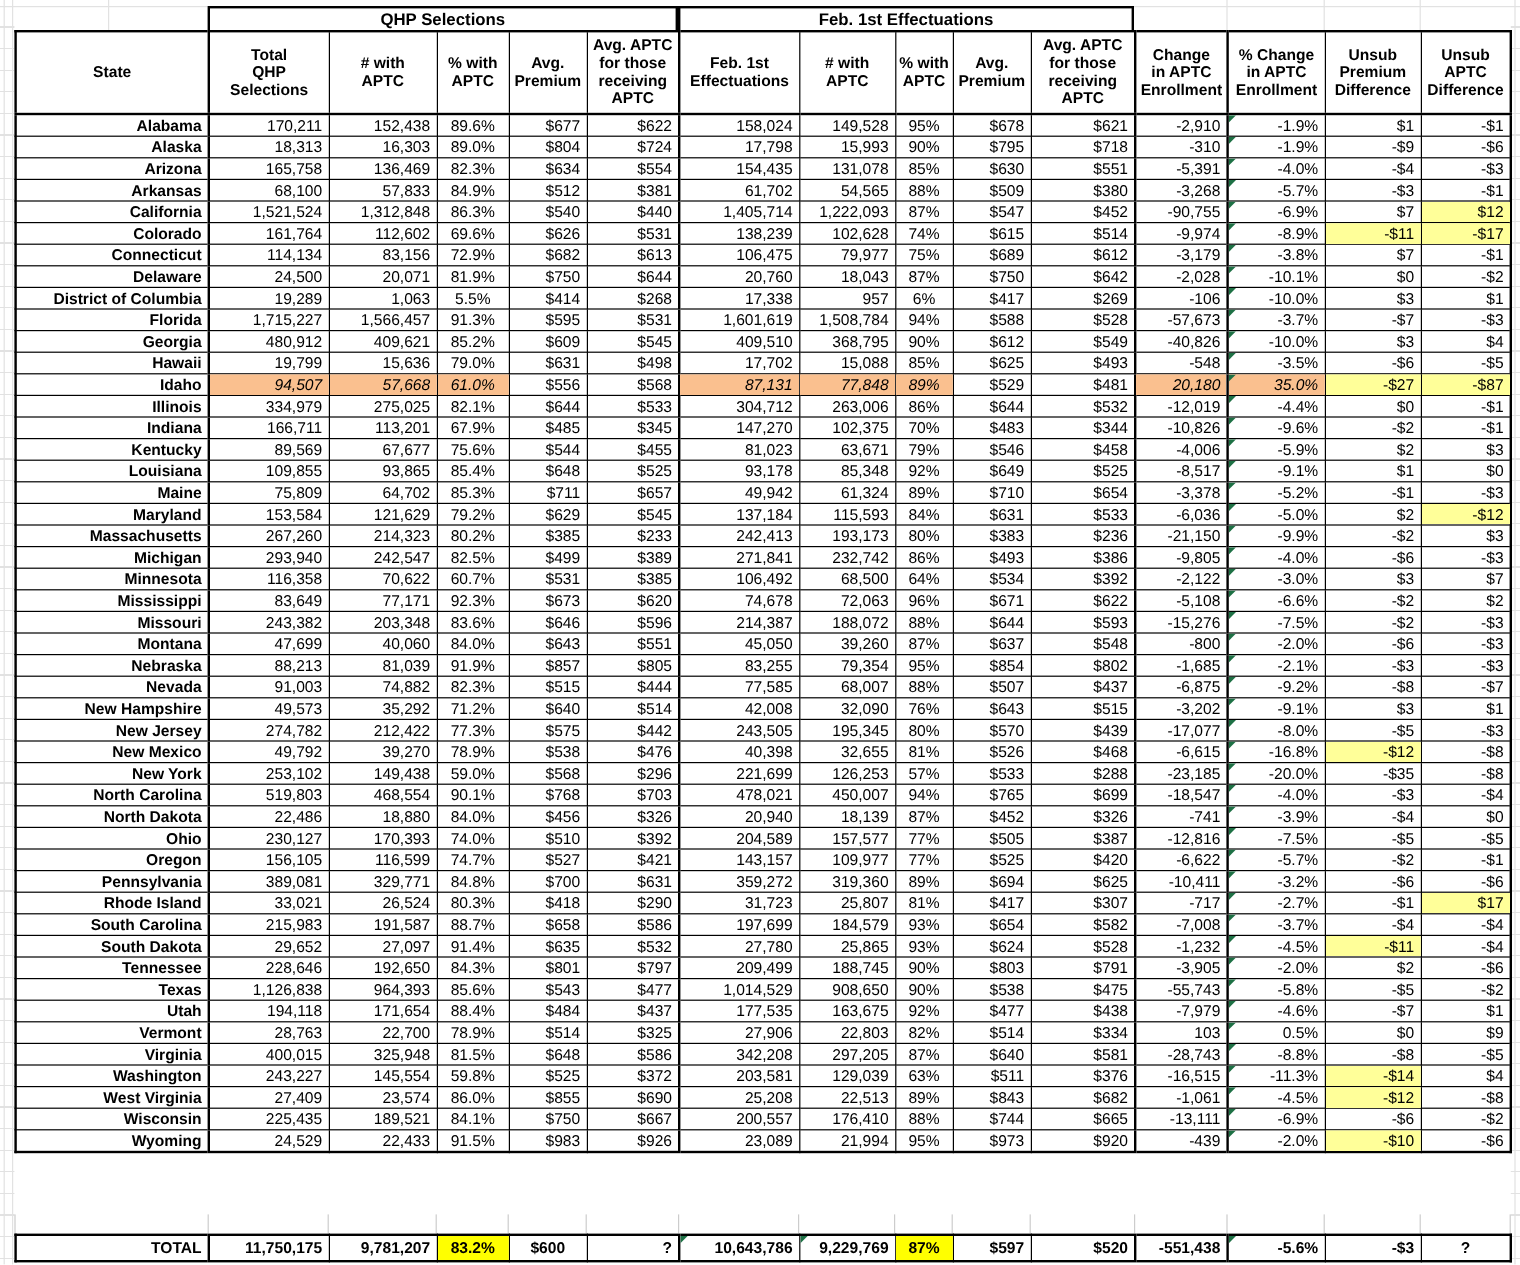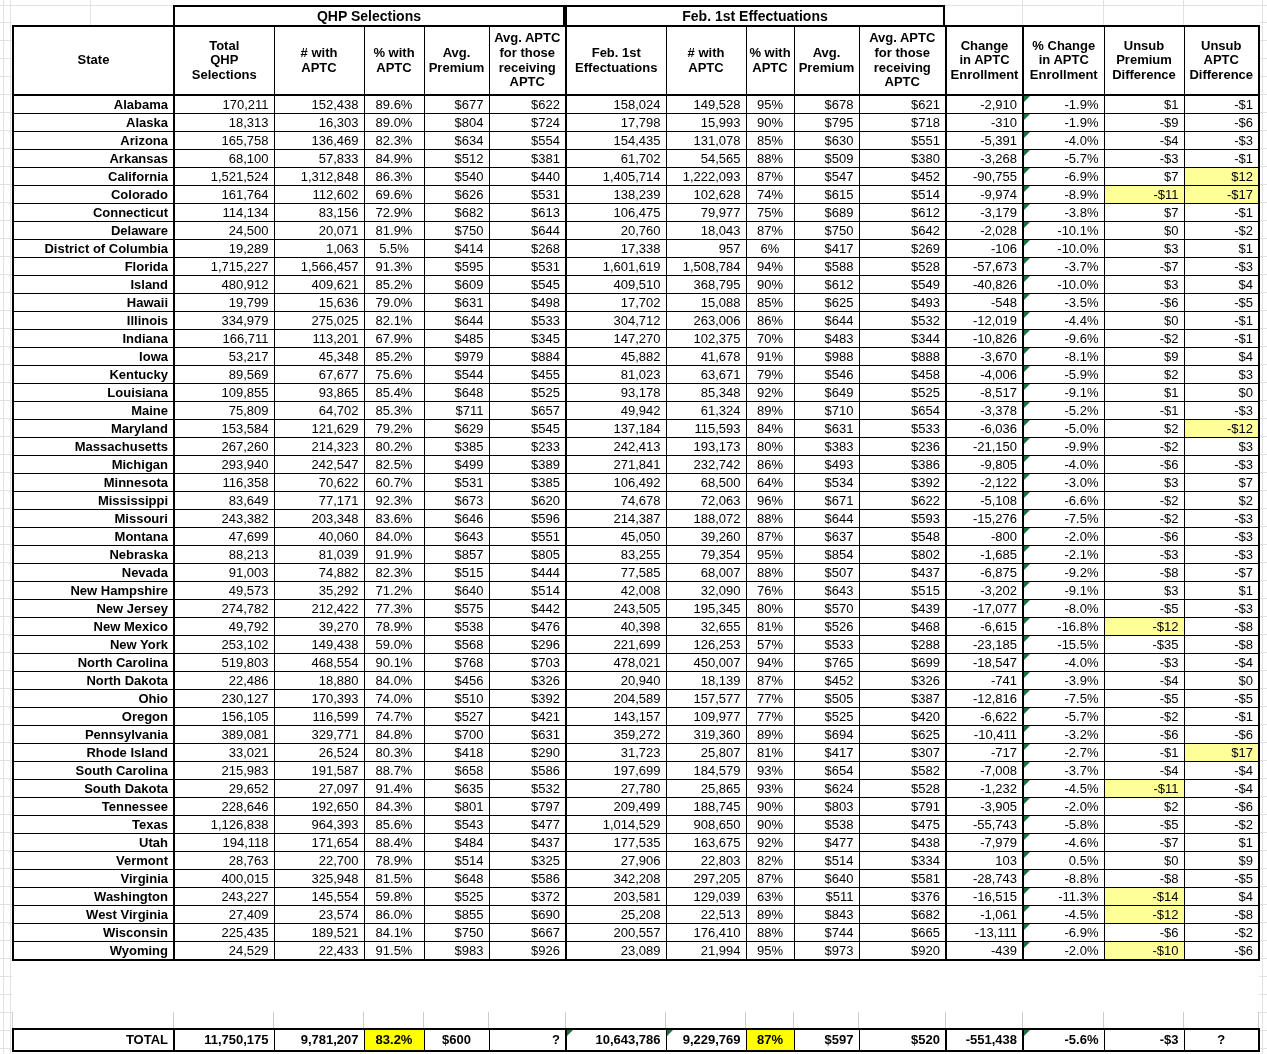--- a/index.html
+++ b/index.html
@@ -284,21 +284,21 @@
           <td>1,508,784</td>
           <td class="ctr">94%</td>
           <td>$588</td>
           <td>$528</td>
           <td class="bl2">-57,673</td>
           <td class="bl2 tri">-3.7%</td>
           <td>-$7</td>
           <td>-$3</td>
         </tr>
         <tr>
-          <td class="state">Island</td>
+          <td class="state">Georgia</td>
           <td class="bl2">480,912</td>
           <td>409,621</td>
           <td class="ctr">85.2%</td>
           <td>$609</td>
           <td>$545</td>
           <td class="bl2">409,510</td>
           <td>368,795</td>
           <td class="ctr">90%</td>
           <td>$612</td>
           <td>$549</td>
@@ -318,20 +318,37 @@
           <td>15,088</td>
           <td class="ctr">85%</td>
           <td>$625</td>
           <td>$493</td>
           <td class="bl2">-548</td>
           <td class="bl2 tri">-3.5%</td>
           <td>-$6</td>
           <td>-$5</td>
         </tr>
         <tr>
+          <td class="state">Idaho</td>
+          <td class="bl2 orange">94,507</td>
+          <td class="orange">57,668</td>
+          <td class="ctr orange">61.0%</td>
+          <td>$556</td>
+          <td>$568</td>
+          <td class="bl2 orange">87,131</td>
+          <td class="orange">77,848</td>
+          <td class="ctr orange">89%</td>
+          <td>$529</td>
+          <td>$481</td>
+          <td class="bl2 orange">20,180</td>
+          <td class="bl2 orange tri">35.0%</td>
+          <td class="yellow">-$27</td>
+          <td class="yellow">-$87</td>
+        </tr>
+        <tr>
           <td class="state">Illinois</td>
           <td class="bl2">334,979</td>
           <td>275,025</td>
           <td class="ctr">82.1%</td>
           <td>$644</td>
           <td>$533</td>
           <td class="bl2">304,712</td>
           <td>263,006</td>
           <td class="ctr">86%</td>
           <td>$644</td>
@@ -352,37 +369,20 @@
           <td>102,375</td>
           <td class="ctr">70%</td>
           <td>$483</td>
           <td>$344</td>
           <td class="bl2">-10,826</td>
           <td class="bl2 tri">-9.6%</td>
           <td>-$2</td>
           <td>-$1</td>
         </tr>
         <tr>
-          <td class="state">Iowa</td>
-          <td class="bl2">53,217</td>
-          <td>45,348</td>
-          <td class="ctr">85.2%</td>
-          <td>$979</td>
-          <td>$884</td>
-          <td class="bl2">45,882</td>
-          <td>41,678</td>
-          <td class="ctr">91%</td>
-          <td>$988</td>
-          <td>$888</td>
-          <td class="bl2">-3,670</td>
-          <td class="bl2 tri">-8.1%</td>
-          <td>$9</td>
-          <td>$4</td>
-        </tr>
-        <tr>
           <td class="state">Kentucky</td>
           <td class="bl2">89,569</td>
           <td>67,677</td>
           <td class="ctr">75.6%</td>
           <td>$544</td>
           <td>$455</td>
           <td class="bl2">81,023</td>
           <td>63,671</td>
           <td class="ctr">79%</td>
           <td>$546</td>
@@ -636,21 +636,21 @@
           <td>149,438</td>
           <td class="ctr">59.0%</td>
           <td>$568</td>
           <td>$296</td>
           <td class="bl2">221,699</td>
           <td>126,253</td>
           <td class="ctr">57%</td>
           <td>$533</td>
           <td>$288</td>
           <td class="bl2">-23,185</td>
-          <td class="bl2 tri">-15.5%</td>
+          <td class="bl2 tri">-20.0%</td>
           <td>-$35</td>
           <td>-$8</td>
         </tr>
         <tr>
           <td class="state">North Carolina</td>
           <td class="bl2">519,803</td>
           <td>468,554</td>
           <td class="ctr">90.1%</td>
           <td>$768</td>
           <td>$703</td>

